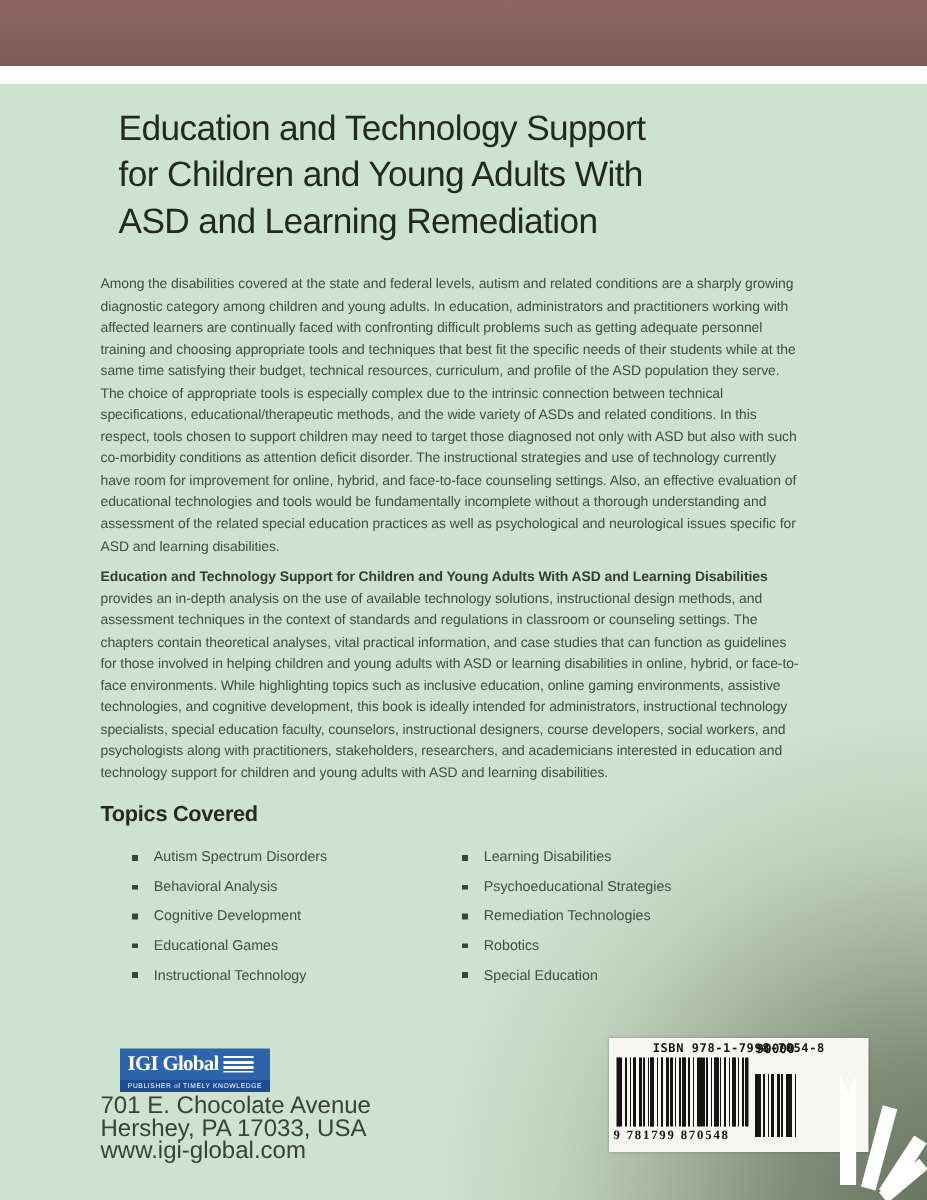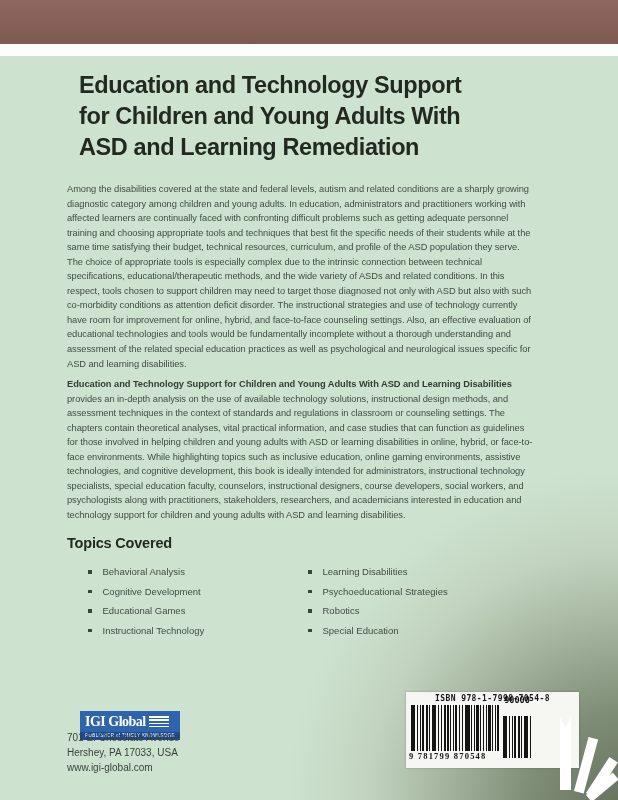--- a/index.html
+++ b/index.html
@@ -8,48 +8,48 @@
     font-family:"Liberation Sans",sans-serif;
   }
   .band{position:absolute;left:0;top:0;width:618px;height:44px;
     background:linear-gradient(#8d6760,#7f5a53);}
   .strip{position:absolute;left:0;top:44px;width:618px;height:12px;background:#fdfefb;}
   .green{position:absolute;left:0;top:56px;width:618px;height:744px;
     background:
       radial-gradient(circle 340px at 101% 101%, #66735f 0%, #7e8d76 28%, #a3b29c 52%, #c2d4c0 76%, rgba(205,227,208,0) 100%),
       #cde3d0;}
   .title{position:absolute;left:79px;top:14px;margin:0;
-    font-size:23.5px;font-weight:bold;line-height:31px;letter-spacing:-0.4px;
+    font-size:23.5px;font-weight:normal;line-height:31px;letter-spacing:-0.4px;
     color:#222920;width:470px;}
   .title .tl{display:block;}
   .bodytext{position:absolute;margin:0;left:67px;width:468px;
     font-size:9.3px;line-height:14.55px;letter-spacing:-0.05px;color:#414c43;}
   .p1{top:126px;}
   .p2{top:321px;}
   .p2 .lead{font-weight:bold;color:#333d34;}
   .topics-heading{position:absolute;left:67px;top:479px;margin:0;
     font-size:14.5px;font-weight:bold;color:#232a21;letter-spacing:-0.2px;}
   .topics{position:absolute;left:0;top:506px;width:618px;}
   .topics ul{list-style:none;margin:0;padding:0;position:absolute;top:0;}
   .topics .c1{left:88px;}
   .topics .c2{left:308px;}
   .topics li{display:flex;align-items:center;height:19.6px;
     font-size:9.5px;color:#414c43;}
   .blt{display:inline-block;width:3.5px;height:3.5px;background:#3b453c;
     margin-right:11px;flex-shrink:0;}
   .logo{position:absolute;left:80px;top:643px;width:100px;height:29px;}
   .logo-main{height:21px;background:#2e64ab;display:flex;align-items:center;
-    padding-left:5px;box-sizing:border-box;margin-top:12px;}
+    padding-left:5px;box-sizing:border-box;}
   .logo-text{font-family:"Liberation Serif",serif;font-weight:bold;
     color:#ffffff;font-size:14px;letter-spacing:-0.5px;}
   .logo-lines{display:inline-block;width:20px;height:11px;margin-left:3px;
     background:repeating-linear-gradient(180deg,#ffffff 0 1.6px,rgba(255,255,255,0) 1.6px 3.4px);}
   .logo-tag{height:8px;background:#1d4c94;color:#ffffff;text-align:center;
     font-size:4.5px;line-height:8px;letter-spacing:0.4px;overflow:hidden;}
-  .address{position:absolute;left:67px;top:675px;font-size:10px;
+  .address{position:absolute;left:67px;top:675px;font-size:16px;
     line-height:14.8px;color:#37413a;}
   .barcode{position:absolute;left:406px;top:636px;width:128px;height:76px;
     background:#f6f6f2;box-shadow:0 0 2px rgba(0,0,0,0.25);padding-left:45px;}
   .isbn-top{position:absolute;left:0;top:2px;width:100%;text-align:center;
     font-family:"DejaVu Sans Mono",monospace;font-weight:bold;font-size:8px;
     letter-spacing:0.4px;color:#141414;}
   .bars{background-image:
       repeating-linear-gradient(90deg,#141414 0 1px,rgba(0,0,0,0) 1px 3px),
       repeating-linear-gradient(90deg,rgba(0,0,0,0) 0 2px,#141414 2px 3px,rgba(0,0,0,0) 3px 7px),
       repeating-linear-gradient(90deg,#141414 0 2px,rgba(0,0,0,0) 2px 11px);}
@@ -92,20 +92,24 @@
       <span class="lead">Education and Technology Support for Children and Young Adults With ASD and Learning Disabilities</span>
       <span>provides an in-depth analysis on the use of available technology solutions, instructional design methods, and assessment techniques in the context of standards and regulations in classroom or counseling settings. The chapters contain theoretical analyses, vital practical information, and case studies that can function as guidelines for those involved in helping children and young adults with ASD or learning disabilities in online, hybrid, or face-to-face environments. While highlighting topics such as inclusive education, online gaming environments, assistive technologies, and cognitive development, this book is ideally intended for administrators, instructional technology specialists, special education faculty, counselors, instructional designers, course developers, social workers, and psychologists along with practitioners, stakeholders, researchers, and academicians interested in education and technology support for children and young adults with ASD and learning disabilities.</span>
     </p>
 
     <h2 class="topics-heading">Topics Covered</h2>
 
     <div class="topics">
       <ul class="c1">
         <li>
             <span class="blt"></span>
+            <span>Autism Spectrum Disorders</span>
+          </li>
+        <li>
+            <span class="blt"></span>
             <span>Behavioral Analysis</span>
           </li>
         <li>
             <span class="blt"></span>
             <span>Cognitive Development</span>
           </li>
         <li>
             <span class="blt"></span>
             <span>Educational Games</span>
           </li>
@@ -115,20 +119,24 @@
           </li>
       </ul>
       <ul class="c2">
         <li>
             <span class="blt"></span>
             <span>Learning Disabilities</span>
           </li>
         <li>
             <span class="blt"></span>
             <span>Psychoeducational Strategies</span>
+          </li>
+        <li>
+            <span class="blt"></span>
+            <span>Remediation Technologies</span>
           </li>
         <li>
             <span class="blt"></span>
             <span>Robotics</span>
           </li>
         <li>
             <span class="blt"></span>
             <span>Special Education</span>
           </li>
       </ul>

